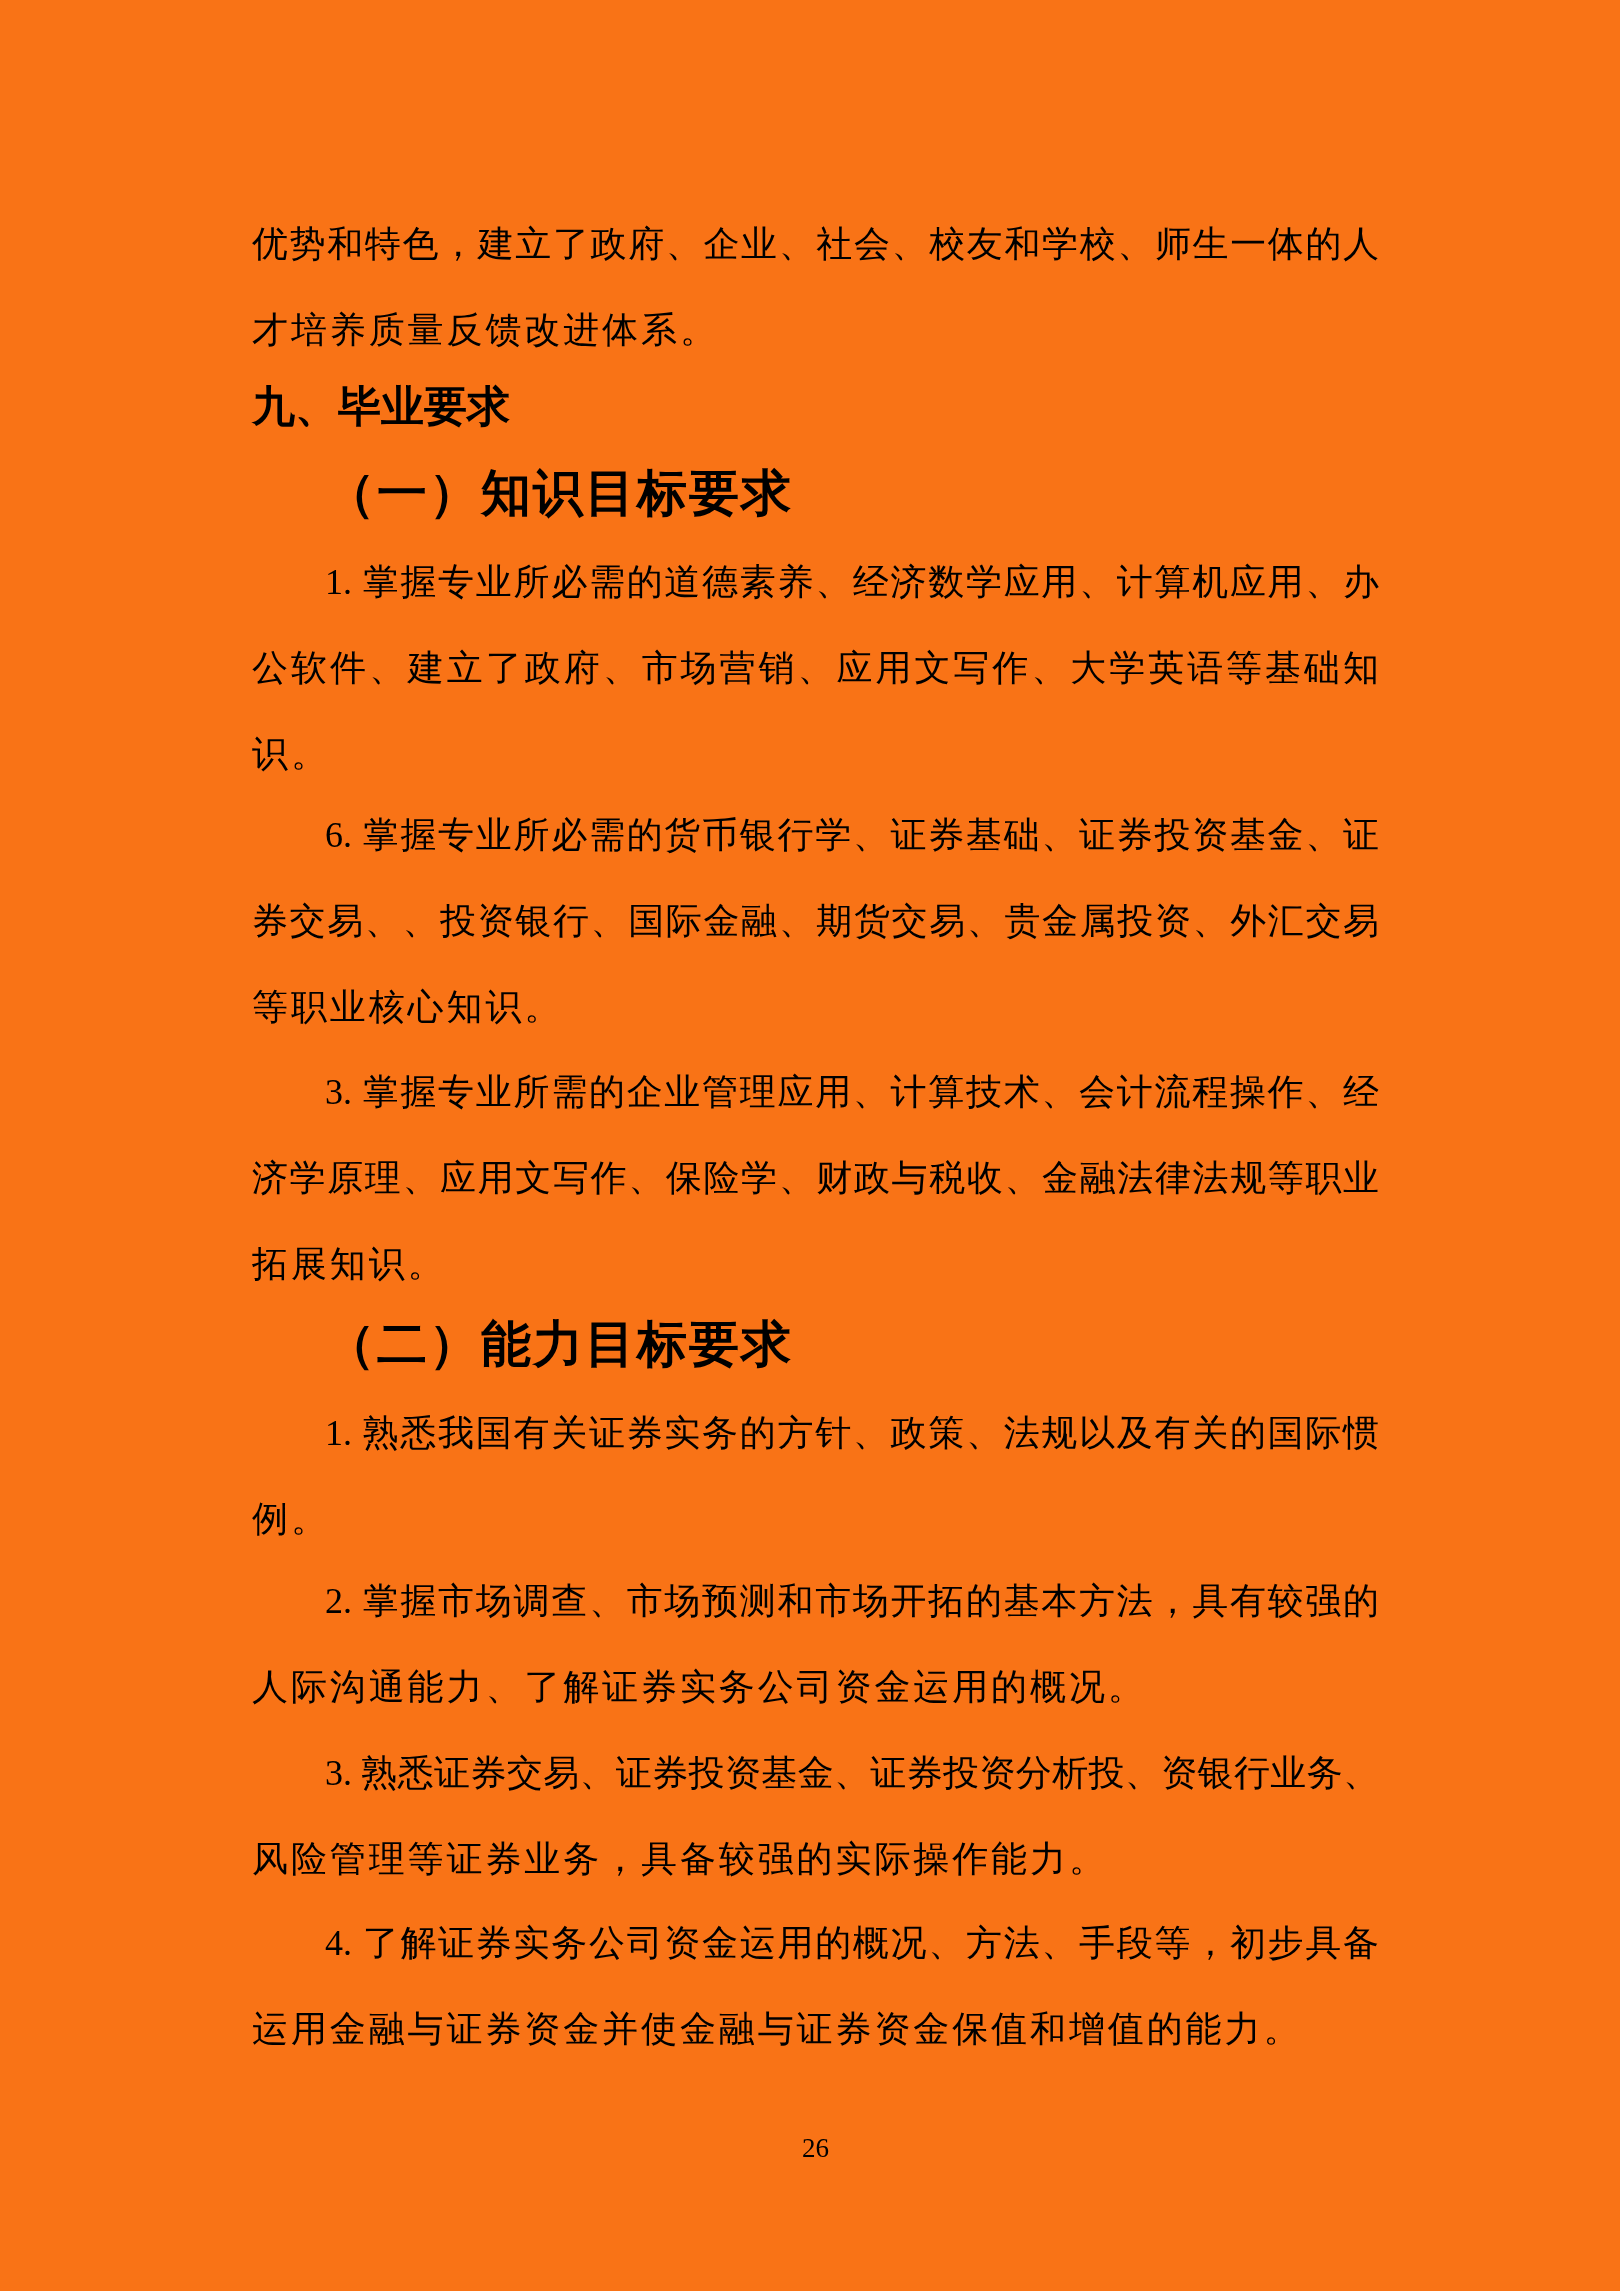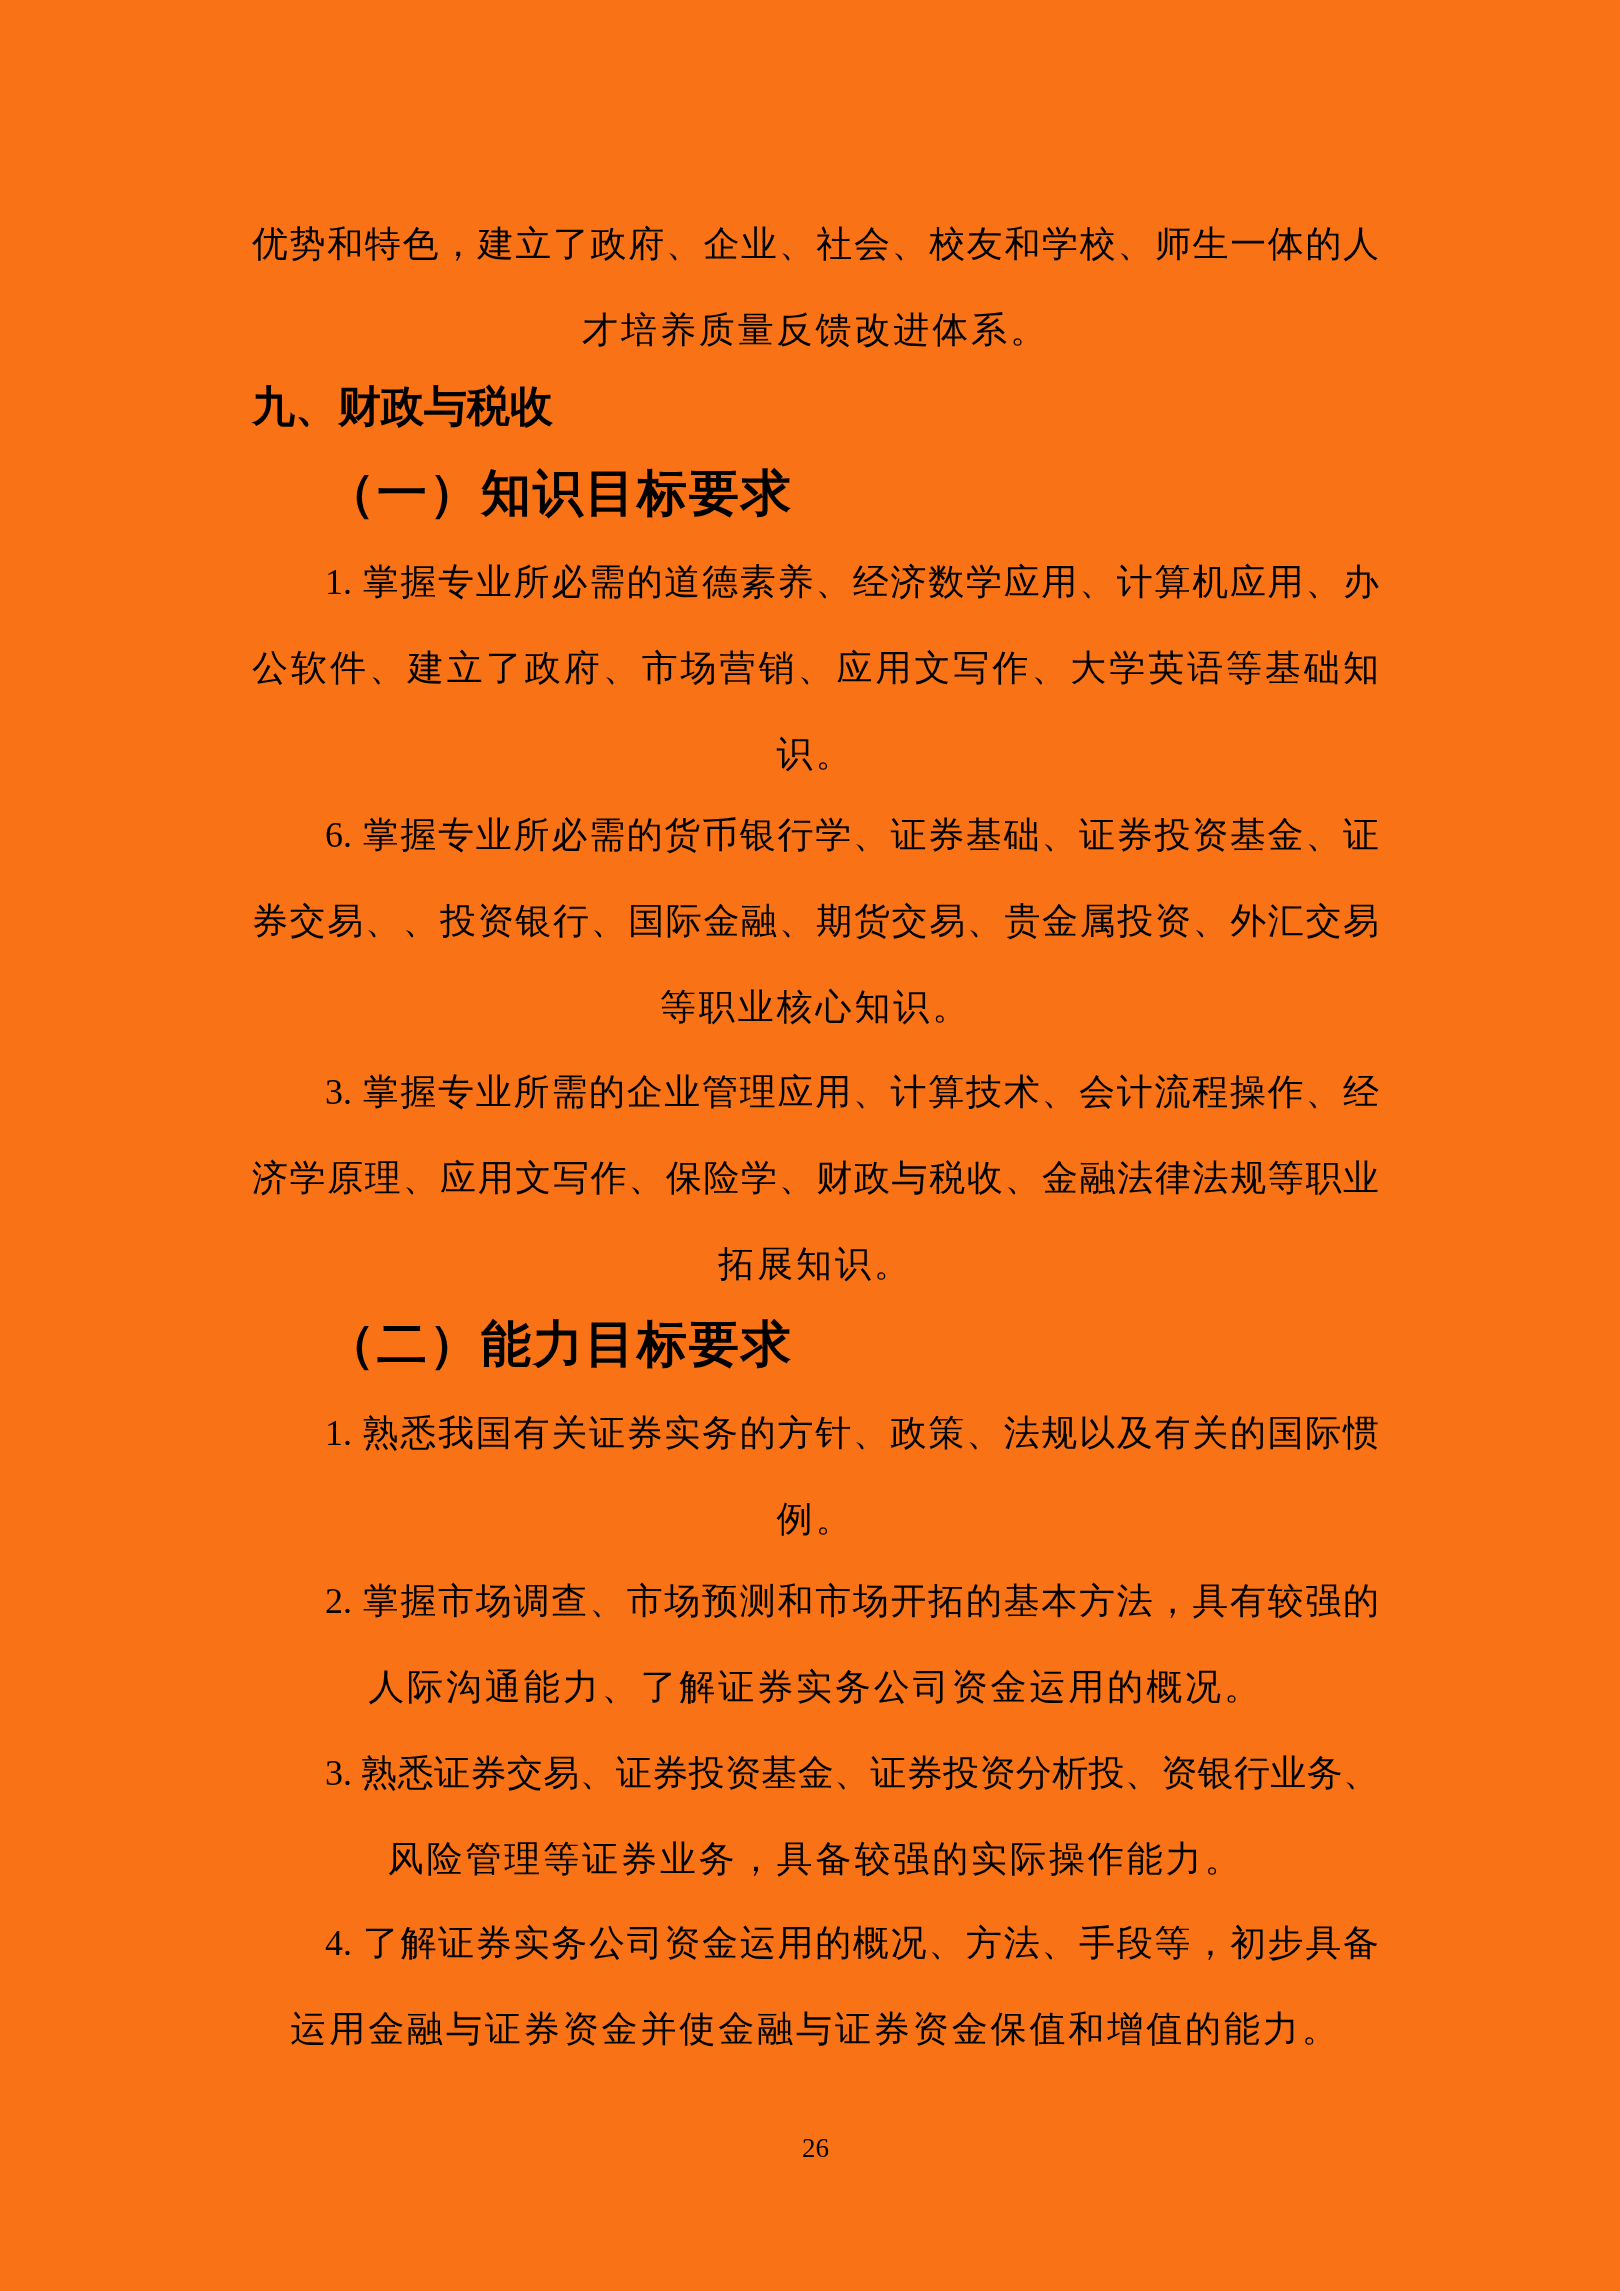--- a/index.html
+++ b/index.html
@@ -32,21 +32,20 @@
     display: inline-block;
     width: 100%;
     height: 0;
   }
   
   .lastline {
     line-height: 86px;
     height: 86px;
     letter-spacing: 2.9px;
     white-space: nowrap;
-    text-align: center;
   }
   .indent { padding-left: 73px; }
   .h1 {
     font-family: "Liberation Sans", "DejaVu Sans", sans-serif;
     font-weight: bold;
     font-size: 43px;
     line-height: 59px;
     margin: 0;
   }
   .h2 {
@@ -71,21 +70,21 @@
 </head>
 <body>
 
 <div class="page">
 
   <div class="block body-block" style="top:201px">
     <div class="jline">优势和特色，建立了政府、企业、社会、校友和学校、师生一体的人</div>
     <div class="lastline">才培养质量反馈改进体系。</div>
   </div>
 
-  <h1 class="block h1" style="top:377px">九、财政与税收</h1>
+  <h1 class="block h1" style="top:377px">九、毕业要求</h1>
 
   <h2 class="block h2" style="top:466px">（一）知识目标要求</h2>
 
   <div class="block body-block" style="top:539px">
     <div class="jline indent">1. 掌握专业所必需的道德素养、经济数学应用、计算机应用、办</div>
     <div class="jline">公软件、建立了政府、市场营销、应用文写作、大学英语等基础知</div>
     <div class="lastline">识。</div>
   </div>
 
   <div class="block body-block" style="top:792px">

